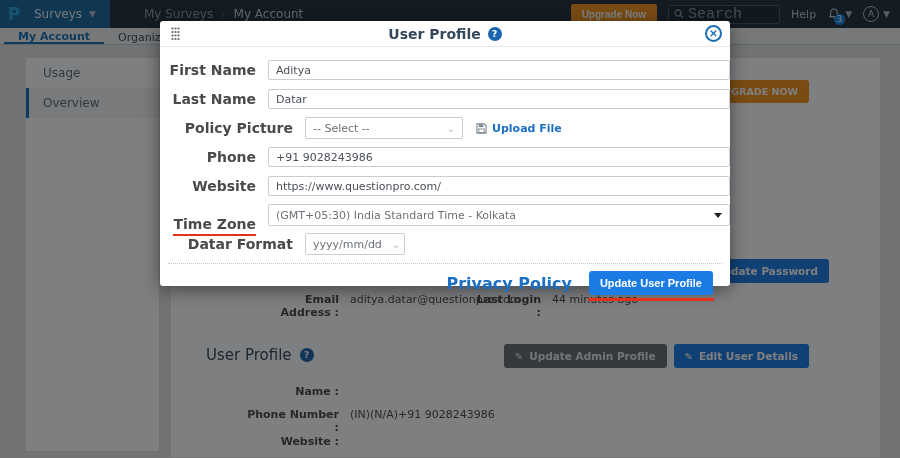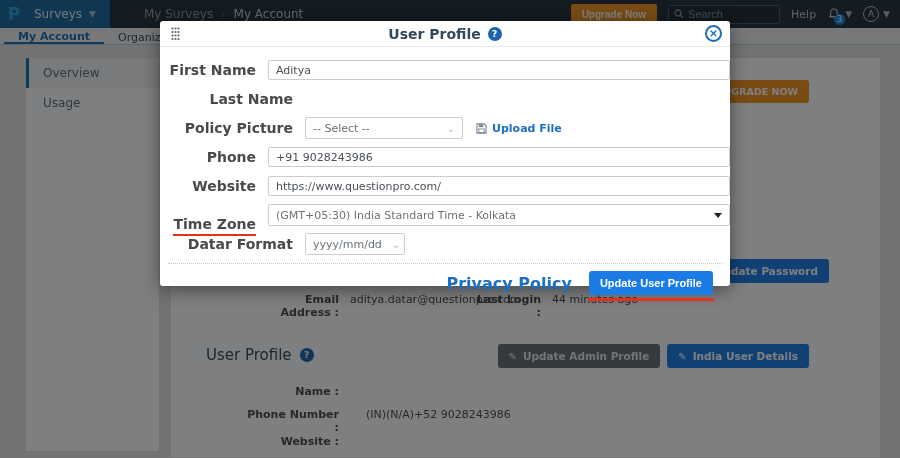--- a/index.html
+++ b/index.html
@@ -9,21 +9,21 @@
   
   .topbar { position:absolute; top:0; left:0; width:900px; height:28px; background:#232F3B; display:flex; align-items:center; z-index:10; }
   .logo { width:28px; height:28px; display:flex; align-items:center; justify-content:center; color:#2BA3DC; font-size:17px; font-weight:bold; background:#19699D; }
   .surveys-menu { height:28px; background:#19699D; color:#E8EEF2; font-size:12px; display:flex; align-items:center; gap:7px; padding:0 14px 0 6px; cursor:pointer; }
   .caret { font-size:9px; color:#AEB9C2; }
   .breadcrumb { display:flex; align-items:center; gap:8px; margin-left:14px; font-size:12px; }
   .crumb1 { color:#8E9BA6;margin-left:20px; } .crumb-sep { color:#6B7884; font-size:11px; } .crumb2 { color:#C7D1D9; }
   .topbar-right { margin-left:auto; display:flex; align-items:center; gap:11px; padding-right:10px; }
   .upgrade-top { background:#F7941E; color:#FFFFFF; font-size:10px; font-weight:bold; border:none; border-radius:2px; padding:5px 11px; cursor:pointer; }
   .searchbox { width:112px; height:19px; background:#1C2834; border:1px solid #465664; border-radius:2px; display:flex; align-items:center; padding:0 5px; gap:4px; }
-  .searchbox input { background:transparent; border:none; outline:none; color:#AEB9C2; font-size:11px; width:80px; font-family:Liberation Sans, sans-serif; }
+  .searchbox input { background:transparent; border:none; outline:none; color:#AEB9C2; font-size:15px; width:80px; font-family:Liberation Mono, monospace; }
   .searchbox input::placeholder { color:#8A97A3; }
   .help-label { color:#B9C2CA; font-size:11px; }
   .bell-wrap { position:relative; display:flex; align-items:center; gap:4px; cursor:pointer; }
   .badge { position:absolute; left:7px; top:7px; background:#1B87E6; color:#fff; font-size:8px; width:11px; height:11px; border-radius:50%; display:flex; align-items:center; justify-content:center; }
   .avatar-wrap { display:flex; align-items:center; gap:4px; cursor:pointer; }
   .avatar { width:16px; height:16px; border-radius:50%; border:1px solid #B9C2CA; color:#C7D1D9; font-size:9px; display:flex; align-items:center; justify-content:center; }
 
   
   .tabbar { position:absolute; top:28px; left:0; width:900px; height:17px; background:#EFF0F1; border-bottom:1px solid #C9CCCE; display:flex; align-items:stretch; padding-left:4px; z-index:10; }
   .tab { font-size:11px; color:#3E4A54; padding:2px 14px 0 14px; display:flex; align-items:center; cursor:pointer; white-space:nowrap; }
@@ -120,22 +120,22 @@
 </div>
 
 <div class="tabbar">
   <div class="tab active">My Account</div>
   <div class="tab">Organization</div>
   <div class="tab">Billing</div>
 </div>
 
 <div class="page">
   <div class="side-card">
+    <div class="side-item">Usage</div>
     <div class="side-item active">Overview</div>
-    <div class="side-item">Usage</div>
   </div>
 
   <div class="main-card">
     <button class="btn btn-orange pos-upgrade">
       <span class="upg-icon">↑</span>
       <span>UPGRADE NOW</span>
     </button>
 
     <button class="btn btn-blue pos-updpass">
       <span class="pencil">✎</span>
@@ -155,31 +155,31 @@
       <span>User Profile</span>
       <span class="qmark">?</span>
     </div>
     <div class="sec-buttons">
       <button class="btn btn-gray">
         <span class="pencil">✎</span>
         <span>Update Admin Profile</span>
       </button>
       <button class="btn btn-blue">
         <span class="pencil">✎</span>
-        <span>India User Details</span>
+        <span>Edit User Details</span>
       </button>
     </div>
 
     <div class="info-row" style="left:100px; top:327px;">
       <div class="info-label" style="width:68px;">Name :</div>
       <div class="info-value"></div>
     </div>
-    <div class="info-row" style="left:68px; top:350px;gap:16px;">
+    <div class="info-row" style="left:68px; top:350px;">
       <div class="info-label" style="width:100px;">Phone Number :</div>
-      <div class="info-value">(IN)(N/A)+52 9028243986</div>
+      <div class="info-value">(IN)(N/A)+91 9028243986</div>
     </div>
     <div class="info-row" style="left:100px; top:377px;">
       <div class="info-label" style="width:68px;">Website :</div>
       <div class="info-value"></div>
     </div>
   </div>
 </div>
 
 <div class="overlay"></div>
 
@@ -212,20 +212,23 @@
 
   <div class="modal-body">
     <div class="frow">
       <div class="flabel">First Name</div>
       <div class="fctrl">
           <input class="tinput w-main" value="Aditya" style="">
         </div>
     </div>
     <div class="frow">
       <div class="flabel">Last Name</div>
+      <div class="fctrl">
+          <input class="tinput w-main" value="Datar" style="">
+        </div>
     </div>
     <div class="frow">
       <div class="flabel">Policy Picture</div>
       <div class="fctrl">
         <div class="sel" style="width:158px;">
           <span>-- Select --</span>
           <span class="chev">⌄</span>
         </div>
         <div class="upload-link">
           <span>

